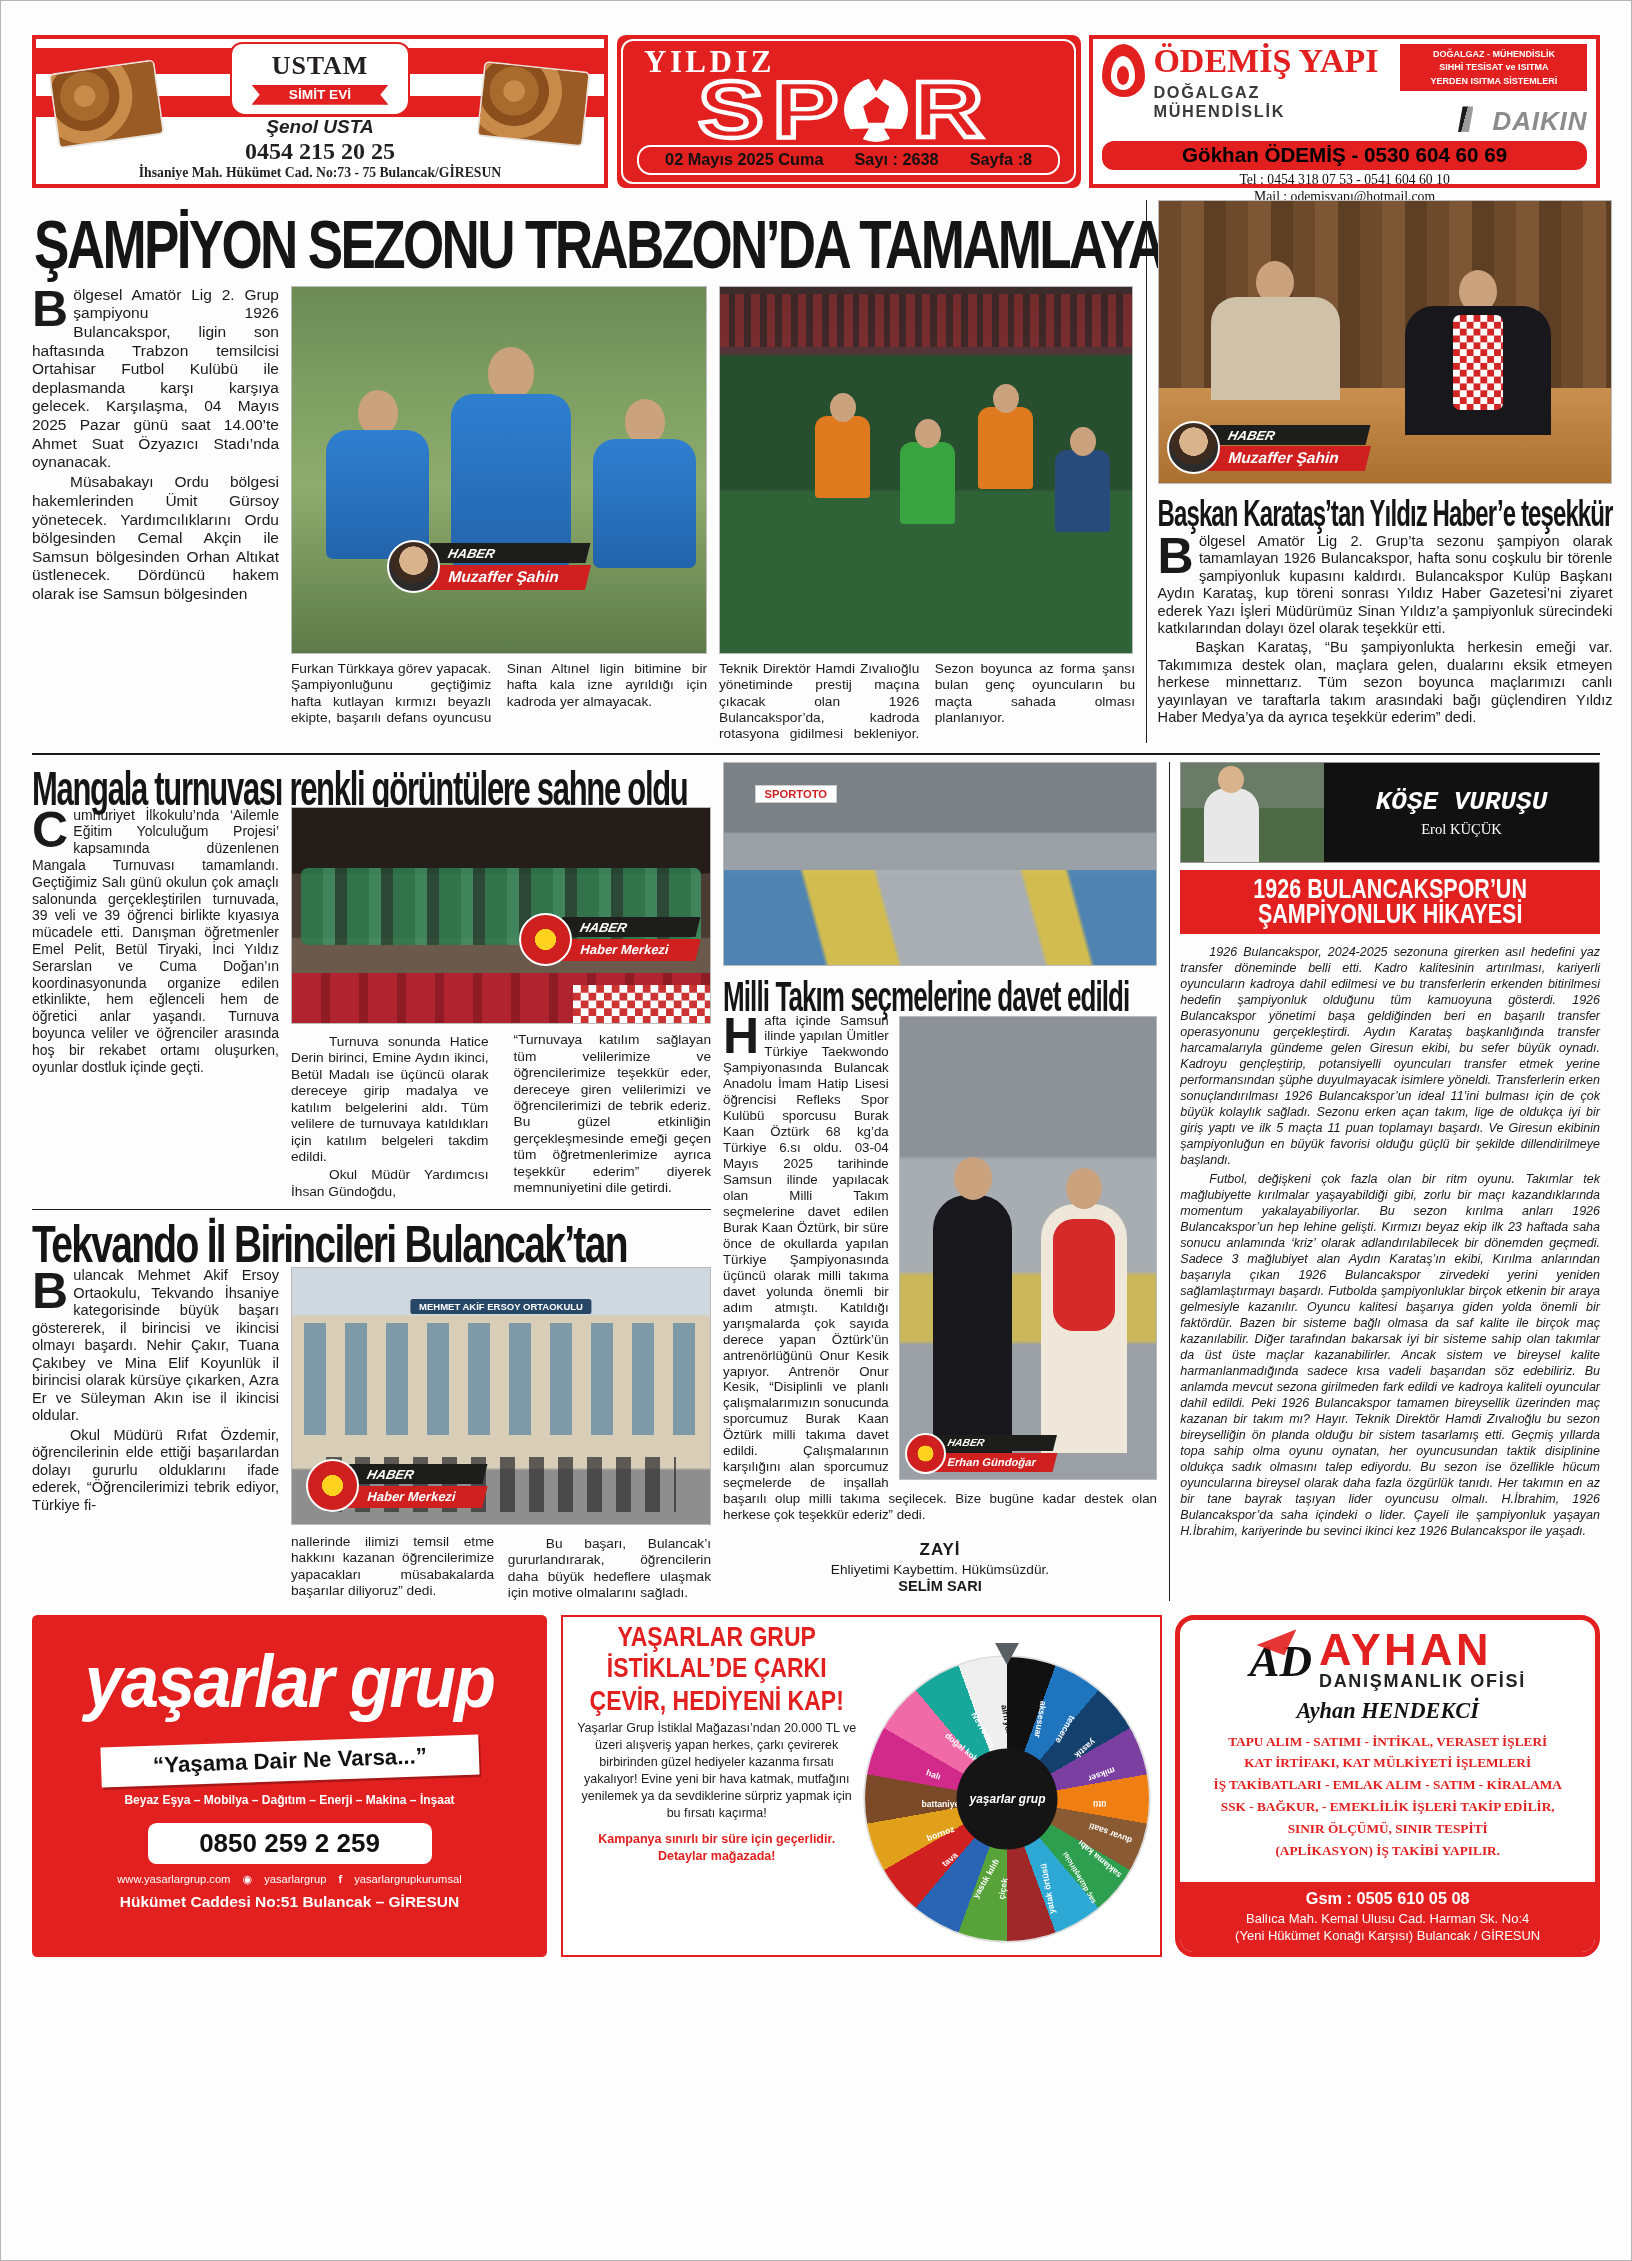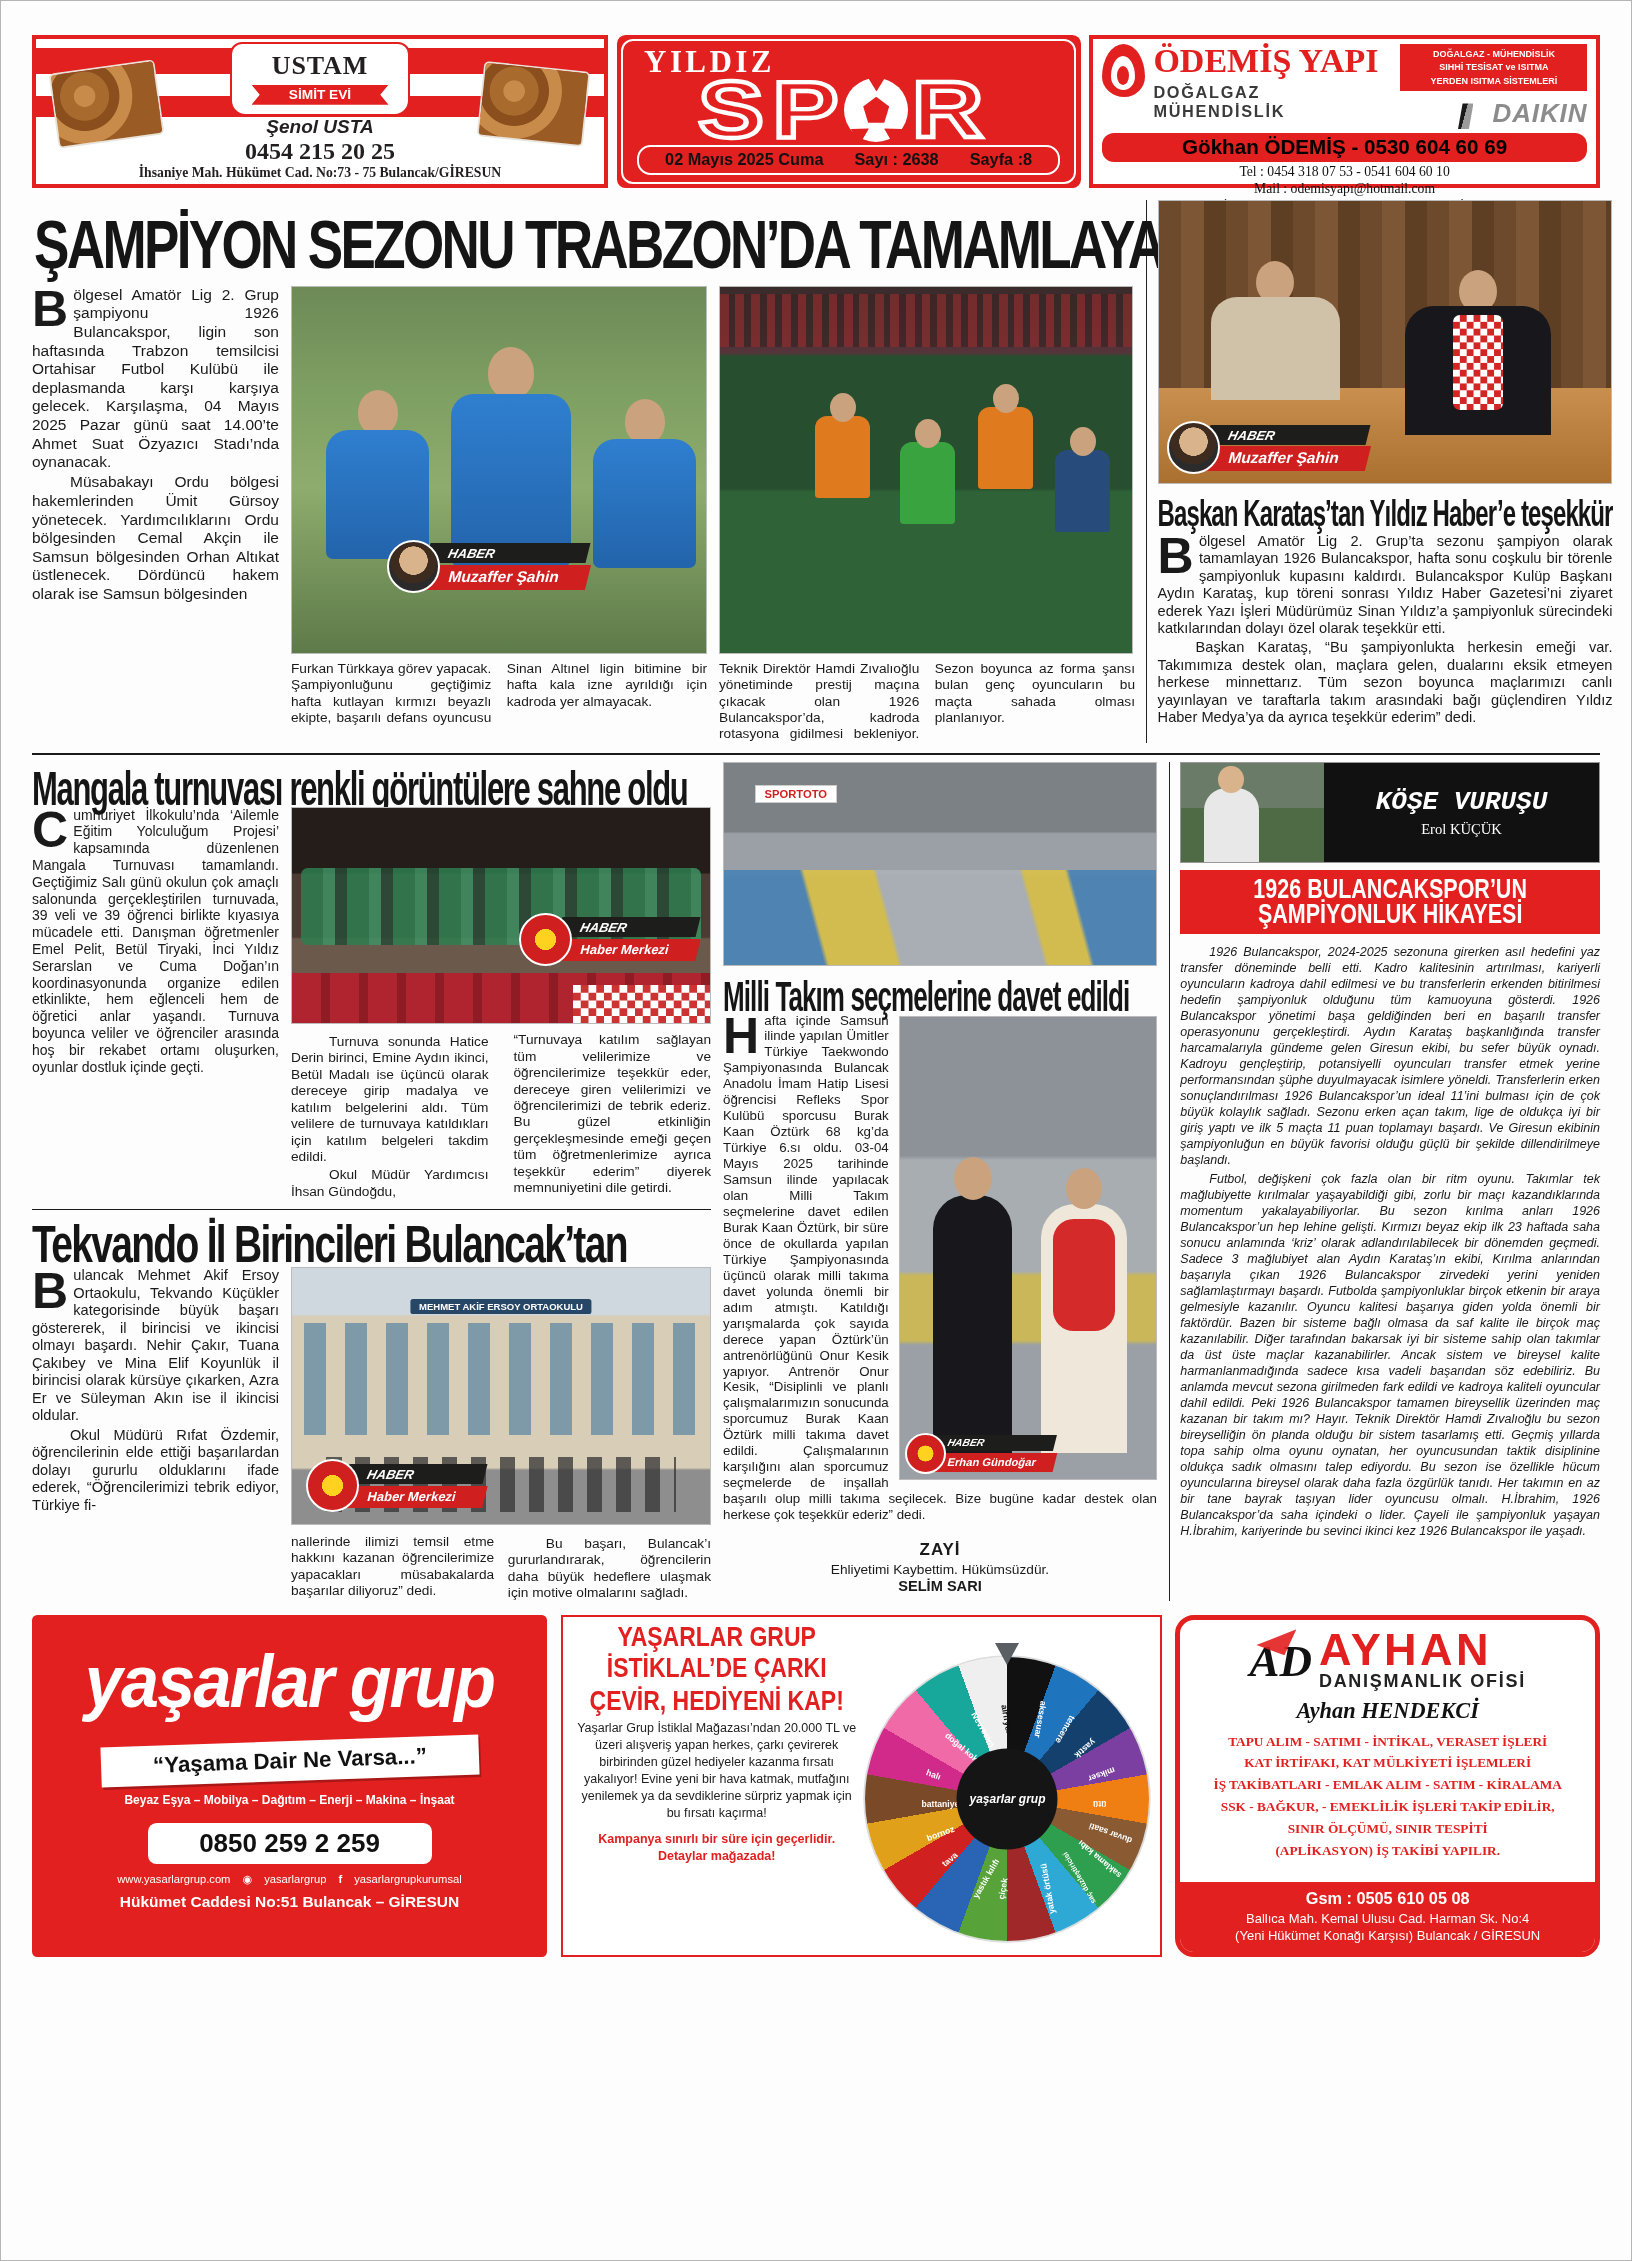--- a/index.html
+++ b/index.html
@@ -50,21 +50,21 @@
   .odemis-top { display:flex; gap:8.6px; align-items:flex-start; }
   .flame { width:43px; height:53px; position:relative; flex:0 0 auto; }
   .flame .f1 { position:absolute; inset:0; background:#e2201f; border-radius:50% 50% 48% 52%/62% 62% 38% 38%; }
   .flame .f2 { position:absolute; left:9.5px; top:12px; width:24px; height:34px; background:#fff; border-radius:50% 50% 48% 52%/60% 60% 40% 40%; }
   .flame .f3 { position:absolute; left:15.5px; top:22.3px; width:12px; height:19px; background:#e2201f; border-radius:50%; }
   .odemis-nameblock { flex:1; }
   .odemis-name { color:#e2201f; font-family:"Liberation Serif",serif; font-weight:bold; font-size:34px; line-height:1; white-space:nowrap; }
   .odemis-tag { color:#3a3a3a; font-weight:bold; font-size:16.3px; letter-spacing:1.7px; margin-top:5.2px; }
   .odemis-right { width:187px; flex:0 0 auto; }
   .odemis-services { background:#e2201f; color:#fff; font-weight:bold; font-size:9px; text-align:center; padding:3.4px 1.7px; line-height:1.5; }
-  .daikin { margin-top:7px; display:flex; align-items:flex-end; justify-content:flex-end; gap:19px; }
+  .daikin { margin-top:15px; display:flex; align-items:flex-start; justify-content:flex-end; gap:19px; }
   .daikin-slash { width:15.5px; height:26px; background:linear-gradient(105deg,#1a1a1a 45%,#9b9b9b 46%); clip-path:polygon(30% 0,100% 0,70% 100%,0 100%); }
   .daikin-word { color:#8c8c8c; font-weight:bold; font-style:italic; font-size:26px; letter-spacing:0.9px; }
   .odemis-banner { margin-top:3.4px; background:#e2201f; color:#000000; font-weight:bold; font-size:20.6px; text-align:center; border-radius:12px; padding:2.6px 0; }
   .odemis-line { text-align:center; font-family:"Liberation Serif",serif; font-size:13.7px; margin-top:1.7px; color:#111; }
 
   
   .hl { display:inline-block; font-weight:bold; color:#151515; white-space:nowrap; transform-origin:left top; }
   .hl-main { font-size:52px; letter-spacing:-2.6px; transform:scale(1.02,1.32); margin:5.2px 0 0 1.7px; }
   .hl-mangala { font-size:31px; letter-spacing:-1.3px; transform:scale(1.0,1.55); }
   .hl-tekvando { font-size:39px; letter-spacing:-1.7px; transform:scale(1.0,1.35); }
@@ -440,21 +440,21 @@
             </div>
           </div>
         </div>
       </div>
 
       <div class="rule-h2"></div>
 
       <h2><span class="hl hl-tekvando">Tekvando İl Birincileri Bulancak’tan</span></h2>
       <div class="tekvando-content">
         <div class="mangala-narrow jt" style="font-size:14.6px;">
-          <p><span class="dc">B</span><span>ulancak Mehmet Akif Ersoy Ortaokulu, Tekvando Küçükler kategorisinde büyük başarı göstererek, il birincisi ve ikincisi olmayı başardı. Nehir Çakır, Tuana Çakıbey ve Mina Elif Koyunlük il birincisi olarak kürsüye çıkarken, Azra Er ve Süleyman Akın ise il ikincisi oldular.</span></p>
+          <p><span class="dc">B</span><span>ulancak Mehmet Akif Ersoy Ortaokulu, Tekvando İhsaniye kategorisinde büyük başarı göstererek, il birincisi ve ikincisi olmayı başardı. Nehir Çakır, Tuana Çakıbey ve Mina Elif Koyunlük il birincisi olarak kürsüye çıkarken, Azra Er ve Süleyman Akın ise il ikincisi oldular.</span></p>
           <p class="pind">Okul Müdürü Rıfat Özdemir, öğrencilerinin elde ettiği başarılardan dolayı gururlu olduklarını ifade ederek, “Öğrencilerimizi tebrik ediyor, Türkiye fi-</p>
         </div>
         <div class="mangala-right">
           <div class="photo ph-school">
             <div class="school-sign">MEHMET AKİF ERSOY ORTAOKULU</div>
             <div class="school-windows"></div>
             <div class="school-people"></div>
             <div class="haber-badge" style="left:13.7px;bottom:12px;">
               <div class="badge-pic logo"></div>
               <div class="badge-bars">

